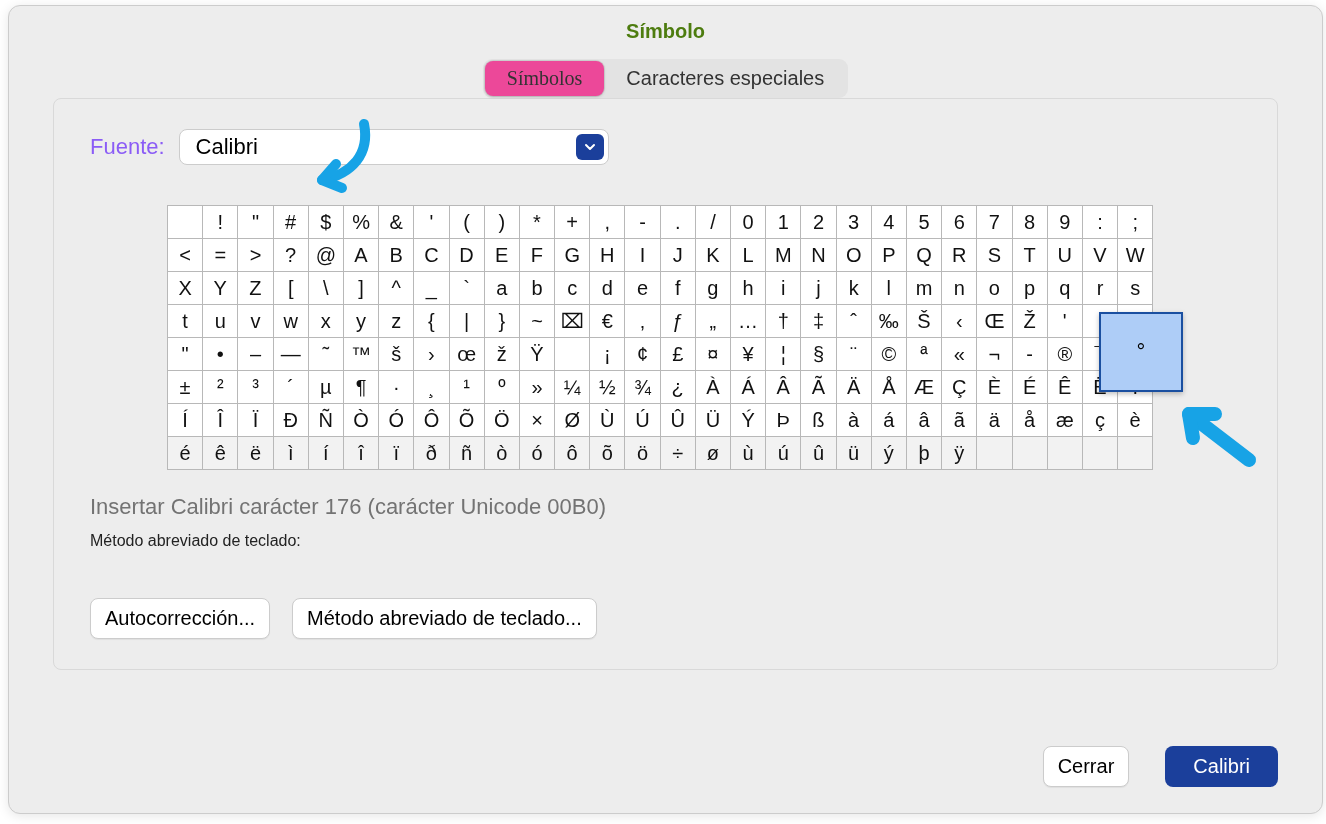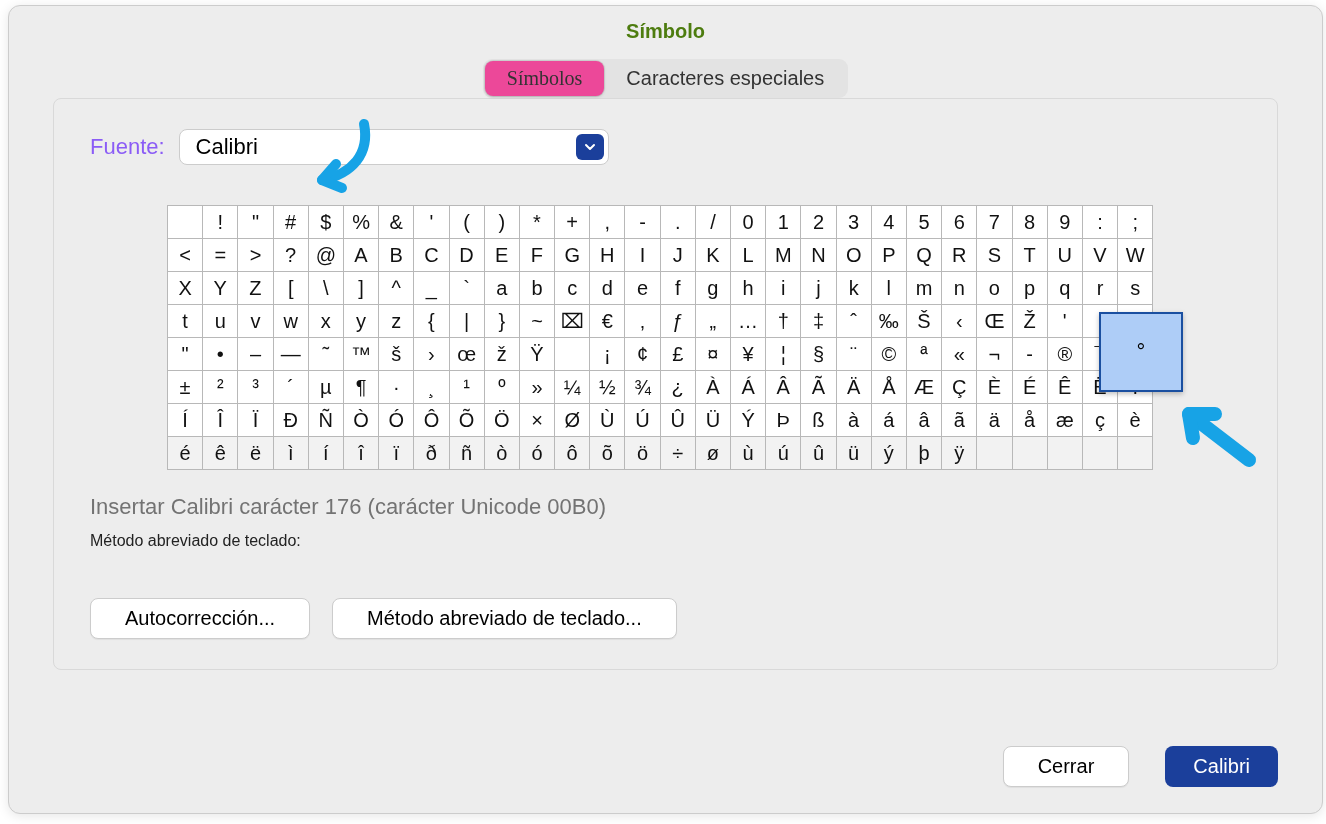--- a/index.html
+++ b/index.html
@@ -126,21 +126,21 @@
     font-size: 22px;
     box-shadow: 0 2px 5px rgba(0,0,0,0.25);
   }
   .info1 { font-size: 22px; color: #737373; margin-left:0; margin-bottom: 12px; }
   .info2 { font-size: 16px; color: #222; margin-bottom: 48px; }
   .btn-row { display: flex; gap: 22px; }
   .pill-button {
     background: #fff;
     border: 1px solid #ccc;
     border-radius: 8px;
-    padding: 8px 34px;
+    padding: 8px 14px;
     font-size: 20px;
     cursor: pointer;
     box-shadow: 0 1px 1px rgba(0,0,0,0.06);
   }
   .footer {
     position: absolute;
     right: 44px;
     bottom: 26px;
     display: flex;
     gap: 36px;

